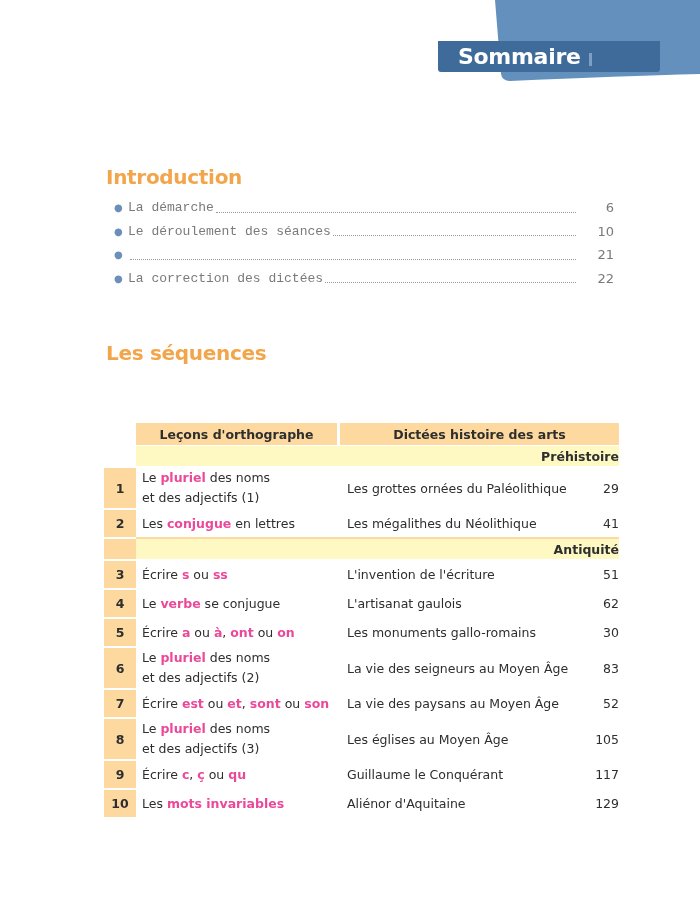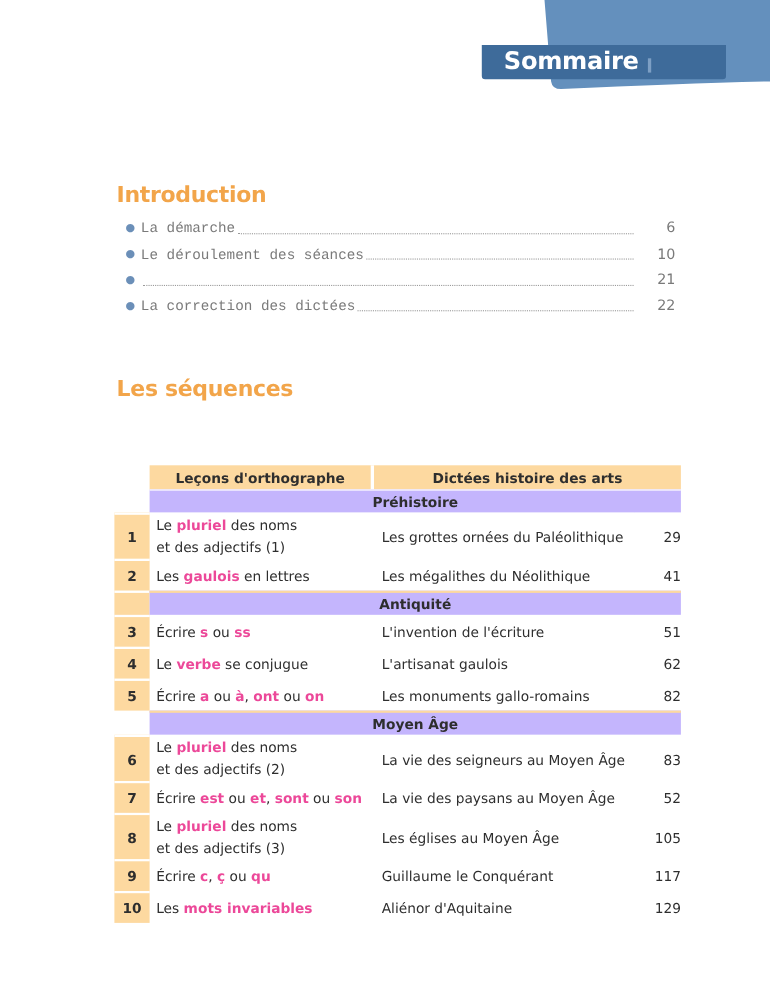--- a/index.html
+++ b/index.html
@@ -50,21 +50,21 @@
     font-size: 12.5px; color: #2e2e2e; margin-top: 44px;
   }
   .seq td, .seq th { padding: 0; }
   .hdr th {
     background: #fdd9a0; height: 22px; font-weight: bold; font-size: 12.5px;
     color: #2e2e2e; text-align: center;
   }
   .hdr th.lesson-h { border-right: 3px solid #ffffff; }
   .hdr th.blank { background: transparent; }
   .sec td.sec-label {
-    background: #c4b5fd; height: 20px; text-align: center; font-weight: bold;
+    background: #fef9c3; height: 20px; text-align: right; font-weight: bold;
     border-top: 1px solid #ffffff;
   }
   .sec td.sec-num { background: #fdd9a0; }
   .sec td.sec-num.empty { background: transparent; }
   .row td { border-top: 2px solid #ffffff; }
   .num {
     width: 32px; background: #fdd9a0; text-align: center; font-weight: bold;
     color: #2e2e2e;
   }
   .lesson { width: 198px; padding-left: 6px !important; line-height: 20px; }
@@ -127,21 +127,21 @@
     <td class="sec-label" colspan="3">Préhistoire</td>
   </tr>
   <tr class="row tall">
     <td class="num">1</td>
     <td class="lesson"><span>Le </span><b>pluriel</b><span> des noms</span><br><span>et des adjectifs (1)</span></td>
     <td class="dictee">Les grottes ornées du Paléolithique</td>
     <td class="page">29</td>
   </tr>
   <tr class="row short">
     <td class="num">2</td>
-    <td class="lesson"><span>Les </span><b>gaulois</b><span> en lettres</span></td>
+    <td class="lesson"><span>Les </span><b>conjugue</b><span> en lettres</span></td>
     <td class="dictee">Les mégalithes du Néolithique</td>
     <td class="page">41</td>
   </tr>
 
   <tr class="sec">
     <td class="sec-num" style="border-top:2px solid #fff;"></td>
     <td class="sec-label" colspan="3" style="border-top:2px solid #fdd9a0;">Antiquité</td>
   </tr>
   <tr class="row short">
     <td class="num">3</td>
@@ -152,27 +152,23 @@
   <tr class="row short">
     <td class="num">4</td>
     <td class="lesson"><span>Le </span><b>verbe</b><span> se conjugue</span></td>
     <td class="dictee">L'artisanat gaulois</td>
     <td class="page">62</td>
   </tr>
   <tr class="row short">
     <td class="num">5</td>
     <td class="lesson"><span>Écrire </span><b>a</b><span> ou </span><b>à</b><span>, </span><b>ont</b><span> ou </span><b>on</b></td>
     <td class="dictee">Les monuments gallo-romains</td>
-    <td class="page">82</td>
+    <td class="page">30</td>
   </tr>
 
-  <tr class="sec">
-    <td class="sec-num empty"></td>
-    <td class="sec-label" colspan="3" style="border-top:2px solid #fdd9a0;">Moyen Âge</td>
-  </tr>
   <tr class="row tall">
     <td class="num">6</td>
     <td class="lesson"><span>Le </span><b>pluriel</b><span> des noms</span><br><span>et des adjectifs (2)</span></td>
     <td class="dictee">La vie des seigneurs au Moyen Âge</td>
     <td class="page">83</td>
   </tr>
   <tr class="row short">
     <td class="num">7</td>
     <td class="lesson"><span>Écrire </span><b>est</b><span> ou </span><b>et</b><span>, </span><b>sont</b><span> ou </span><b>son</b></td>
     <td class="dictee">La vie des paysans au Moyen Âge</td>

